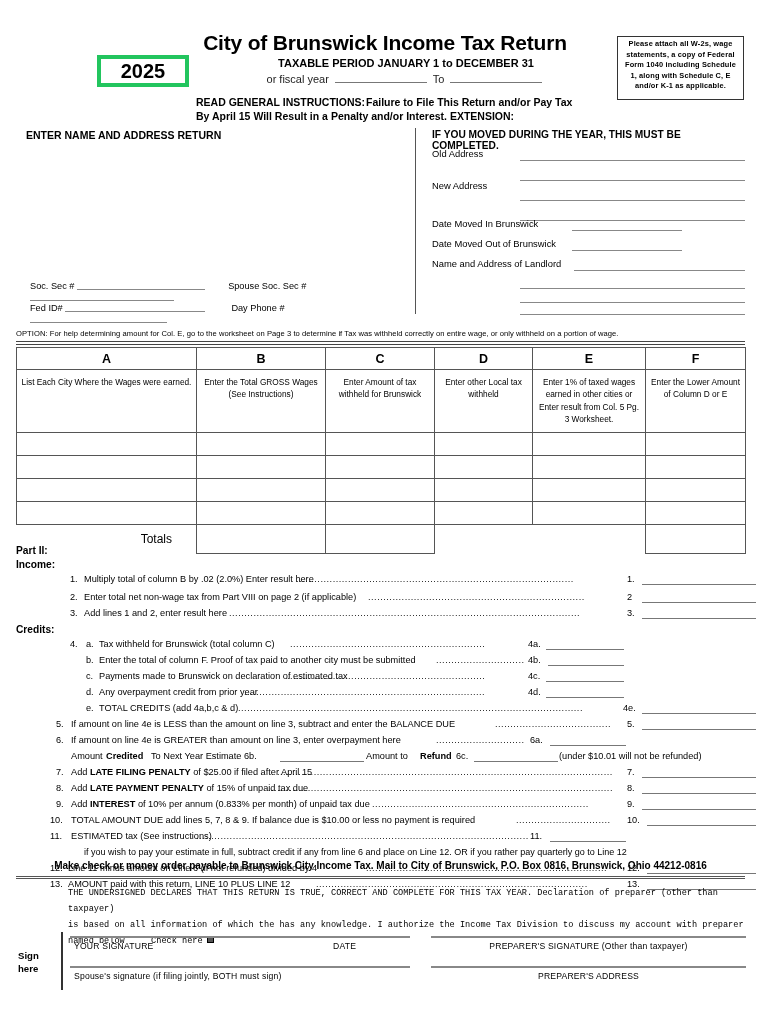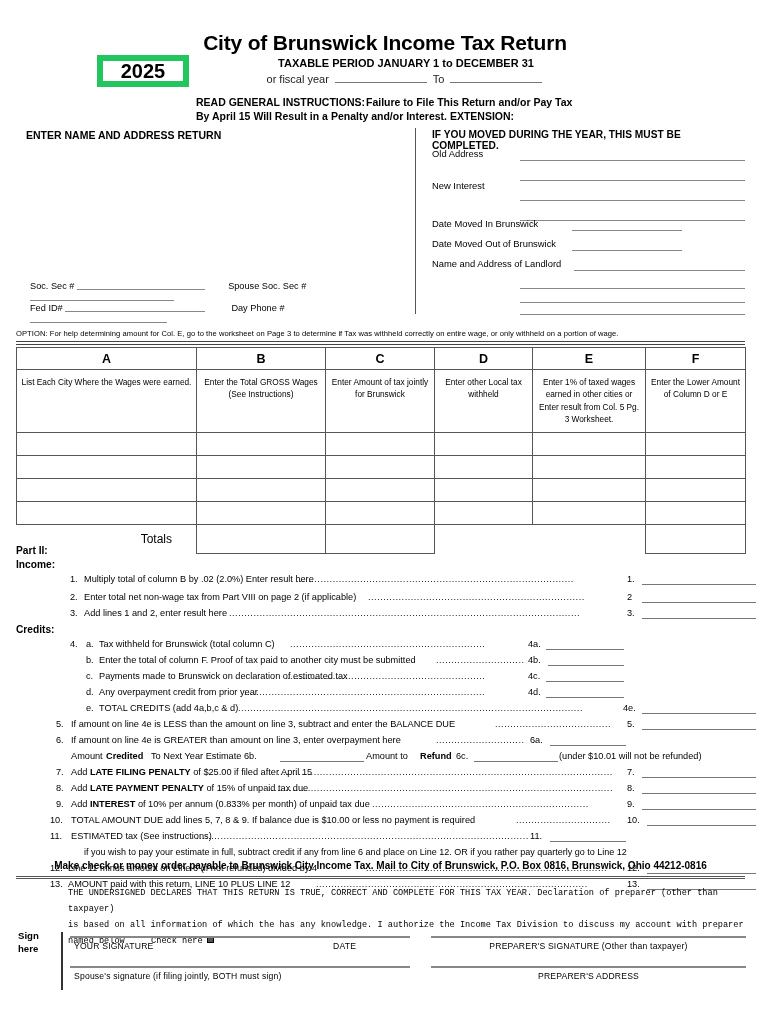--- a/index.html
+++ b/index.html
@@ -17,21 +17,21 @@
   
   .hdr { position:relative; height:112px; }
   .title {
     position:absolute; left:0; right:0; top:31px;
     text-align:center; font-size:21px; font-weight:bold;
     letter-spacing:-0.2px;
   }
   .yearbox {
     position:absolute; left:97px; top:55px;
     width:92px; height:32px;
-    border:6px solid #22c55e;
+    border:4px solid #22c55e;
     display:flex; align-items:center; justify-content:center;
     font-size:20px; font-weight:bold;
   }
   .taxper {
     position:absolute; left:196px; top:57px; width:420px;
     text-align:center; font-size:11px; font-weight:bold;
   }
   .fiscal {
     position:absolute; left:196px; top:73px; width:420px;
     text-align:center; font-size:11px; color:#222;
@@ -113,21 +113,21 @@
   .payline {
     position:absolute; left:16px; top:860px; width:729px;
     text-align:center; font-size:10px; font-weight:bold;
   }
   .heavyrule { position:absolute; left:16px; top:876px; width:729px; height:3px;
                border-top:1.5px solid #555; border-bottom:1.5px solid #555; }
   .decl { position:absolute; left:68px; top:886px; width:678px; font-size:8.6px; line-height:1.85;font-family:Liberation Mono, monospace; }
   .decl .chk { display:inline-block; width:7px; height:7px; border:1.3px solid #000; background:#555; margin-left:4px; vertical-align:0px;}
 
   .sign { position:absolute; left:16px; top:930px; width:729px; height:62px; }
-  .signhere { position:absolute; left:2px; top:0; font-size:9.6px; font-weight:bold; line-height:1.35; }
+  .signhere { position:absolute; left:2px; top:20px; font-size:9.6px; font-weight:bold; line-height:1.35; }
   .vbar { position:absolute; left:45px; top:2px; width:0; height:58px; border-left:2.5px solid #333; }
   .sigline { position:absolute; border-top:2px solid #888; }
   .siglbl { position:absolute; font-size:8.6px; letter-spacing:0.2px; }
 </style>
 </head>
 <body>
 
 <div class="page">
 
   <div class="hdr">
@@ -144,20 +144,21 @@
       <span class="rule"></span>
       <span>To</span>
       <span class="rule"></span>
     </div>
 
     <div class="instr1">
       <span class="lead">READ GENERAL INSTRUCTIONS:</span><span>Failure to File This Return and/or Pay Tax</span>
     </div>
     <div class="instr2">By April 15 Will Result in a Penalty and/or Interest. EXTENSION:</div>
 
+    <div class="attachbox">Please attach all W-2s, wage statements, a copy of Federal Form 1040 including Schedule 1, along with Schedule C, E and/or K-1 as applicable.</div>
   </div>
 
   <div class="idbox">
 
     <div class="idleft">
       <div class="lbl-bold" style="position:absolute;left:10px;top:1px;">ENTER NAME AND ADDRESS RETURN</div>
 
       <div style="position:absolute;left:10px;top:18px;width:370px;height:100px;"></div>
 
 
@@ -180,21 +181,21 @@
 
     <div class="iddiv"></div>
 
     <div class="idright">
       <div class="mv-title">IF YOU MOVED DURING THE YEAR, THIS MUST BE COMPLETED.</div>
 
       <div class="mv-row" style="left:8px;top:20px;">Old Address</div>
       <div class="contline" style="left:96px;top:32px;width:225px;"></div>
       <div class="contline" style="left:96px;top:52px;width:225px;"></div>
 
-      <div class="mv-row" style="left:8px;top:52px;">New Interest</div>
+      <div class="mv-row" style="left:8px;top:52px;">New Address</div>
       <div class="contline" style="left:96px;top:72px;width:225px;"></div>
       <div class="contline" style="left:96px;top:92px;width:225px;"></div>
 
       <div class="mv-row" style="left:8px;top:90px;">Date Moved In Brunswick</div>
       <div class="contline" style="left:148px;top:102px;width:110px;"></div>
 
       <div class="mv-row" style="left:8px;top:110px;">Date Moved Out of Brunswick</div>
       <div class="contline" style="left:148px;top:122px;width:110px;"></div>
 
       <div class="mv-row" style="left:8px;top:130px;">Name and Address of Landlord</div>
@@ -223,21 +224,21 @@
         <td class="colL">A</td>
         <td class="colL">B</td>
         <td class="colL">C</td>
         <td class="colL">D</td>
         <td class="colL">E</td>
         <td class="colL">F</td>
       </tr>
       <tr>
         <td class="desc">List Each City Where the Wages were earned.</td>
         <td class="desc">Enter the Total GROSS Wages (See Instructions)</td>
-        <td class="desc">Enter Amount of tax jointly for Brunswick</td>
+        <td class="desc">Enter Amount of tax withheld for Brunswick</td>
         <td class="desc">Enter other Local tax withheld</td>
         <td class="desc">Enter 1% of taxed wages earned in other cities or Enter result from Col. 5 Pg. 3 Worksheet.</td>
         <td class="desc">Enter the Lower Amount of Column D or E</td>
       </tr>
       <tr>
         <td class="blank"></td>
             <td class="blank"></td>
         <td class="blank"></td>
             <td class="blank"></td>
         <td class="blank"></td>

